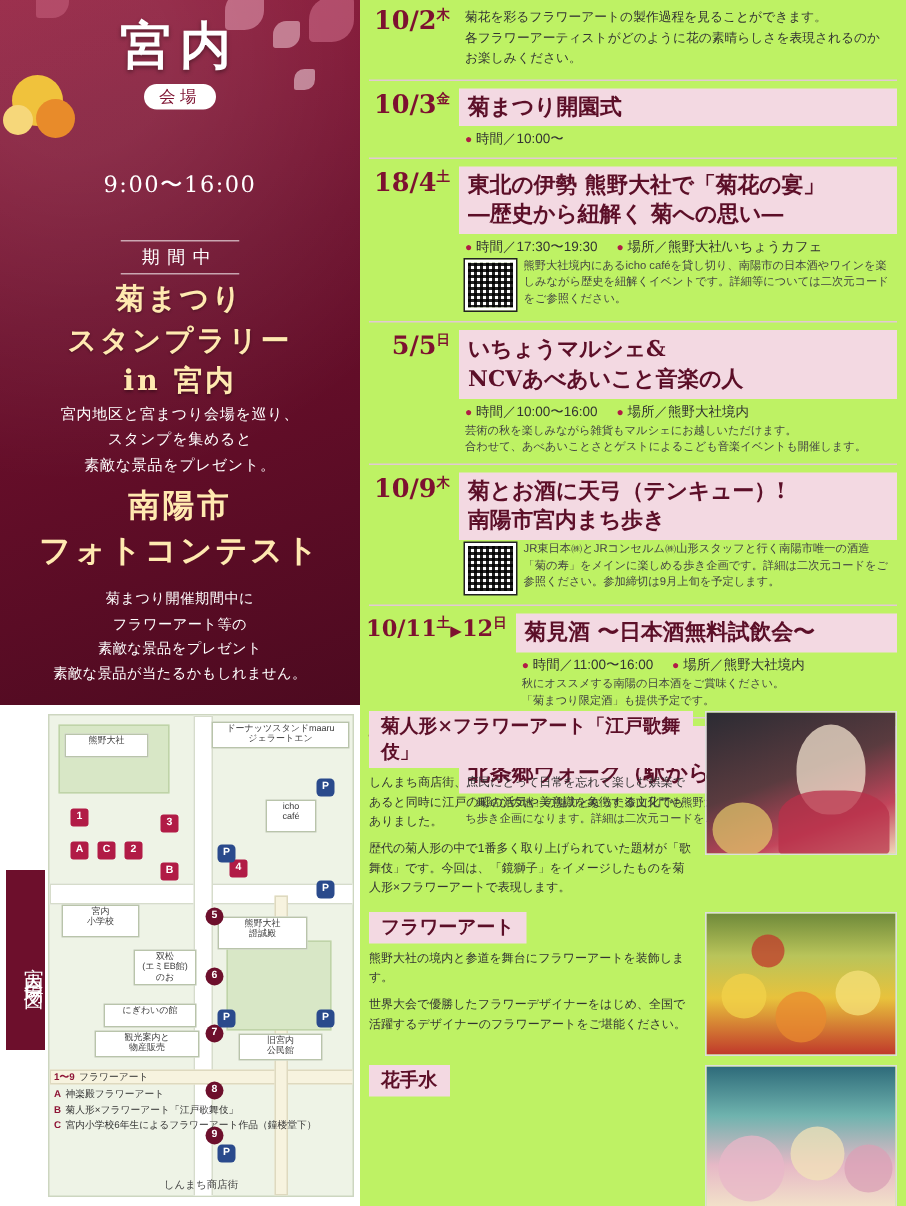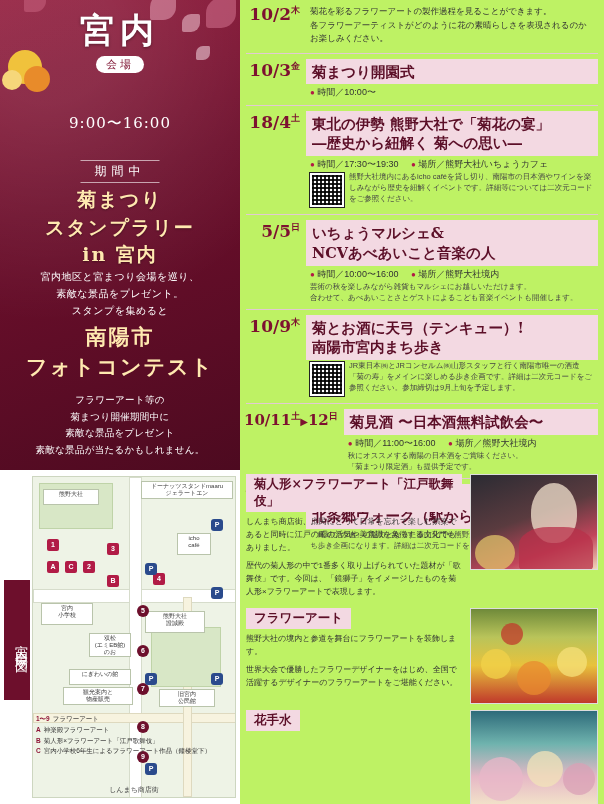--- a/index.html
+++ b/index.html
@@ -188,31 +188,31 @@
 
       <div class="period-chip">期間中</div>
 
       <div class="hero-title">
         <div>菊まつり</div>
         <div>スタンプラリー</div>
         <div>in 宮内</div>
       </div>
       <div class="hero-body">
         <div>宮内地区と宮まつり会場を巡り、</div>
+        <div>スタンプを集めると</div>
         <div>素敵な景品をプレゼント。</div>
-        <div>スタンプを集めると</div>
       </div>
 
       <div class="hero-title2">
         <div>南陽市</div>
         <div>フォトコンテスト</div>
       </div>
       <div class="hero-body2">
+        <div>菊まつり開催期間中に</div>
         <div>フラワーアート等の</div>
-        <div>菊まつり開催期間中に</div>
         <div>素敵な景品をプレゼント</div>
         <div>素敵な景品が当たるかもしれません。</div>
       </div>
     </div>
 
     <div class="map-wrap">
       <div class="map-label">宮内会場図</div>
       <div class="map-canvas">
         <div class="road" style="left:0;top:112px;width:204px;height:14px;"></div>
         <div class="road" style="left:96px;top:0;width:13px;height:322px;"></div>

